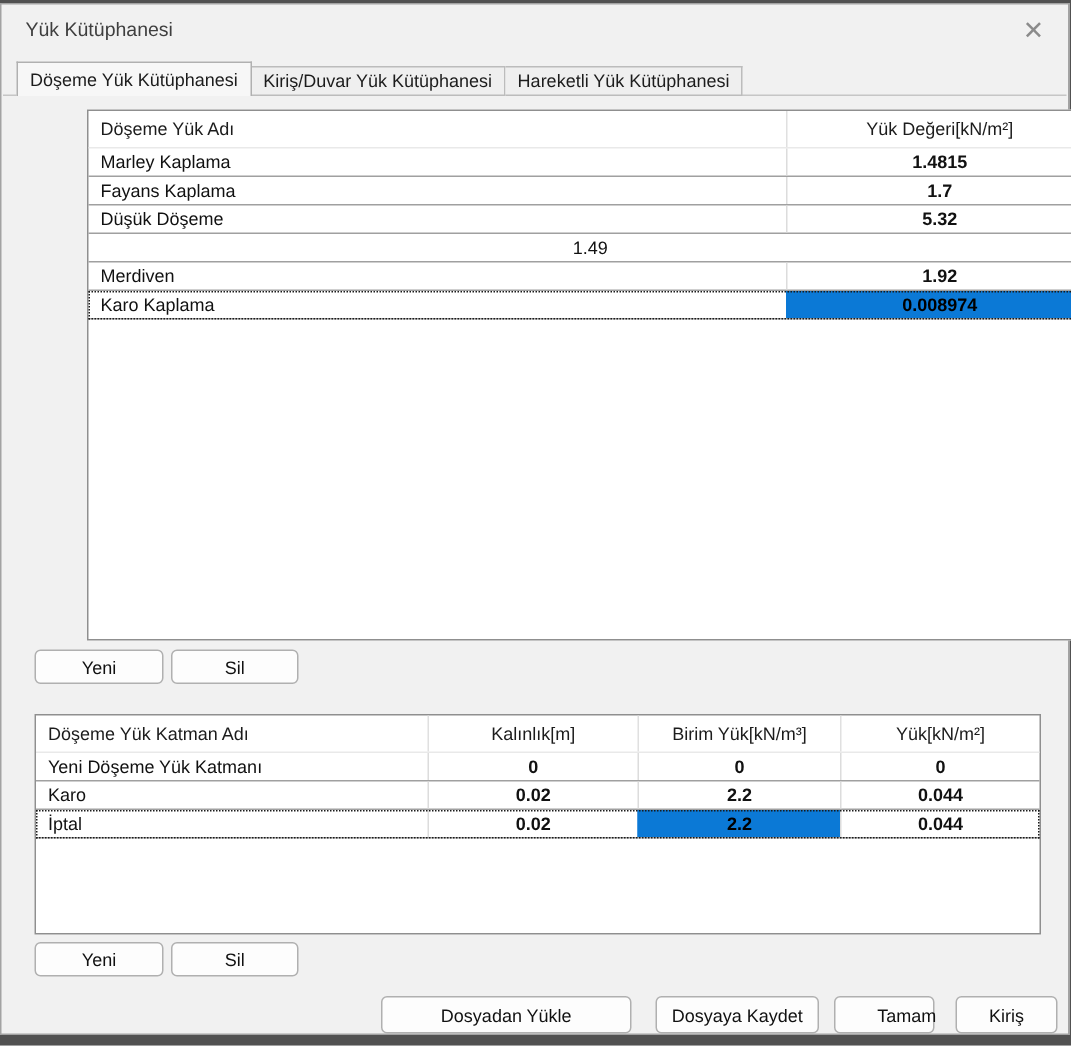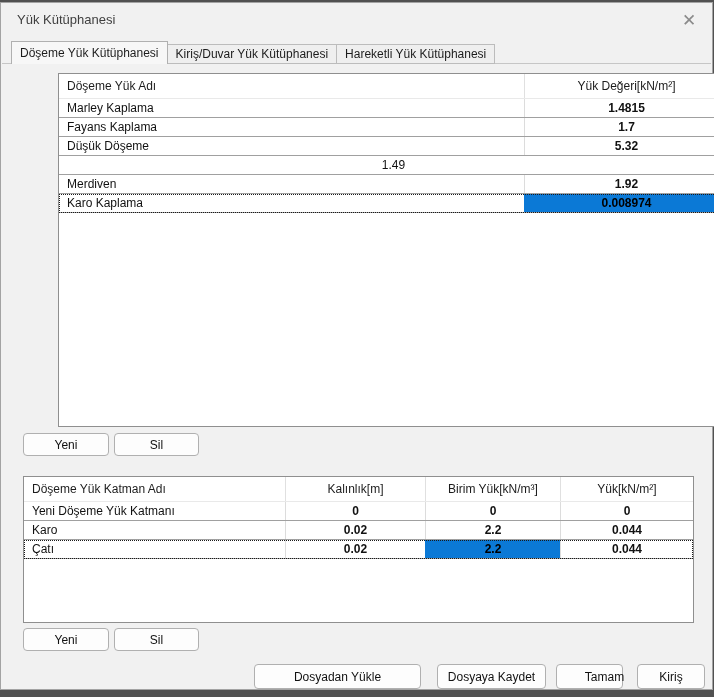--- a/index.html
+++ b/index.html
@@ -134,21 +134,21 @@
       <div class="cell c-unit">0</div>
       <div class="cell c-load">0</div>
     </div>
     <div class="grow">
       <div class="cell name c-name">Karo</div>
       <div class="cell c-thk">0.02</div>
       <div class="cell c-unit">2.2</div>
       <div class="cell c-load">0.044</div>
     </div>
     <div class="grow selected">
-      <div class="cell name c-name">Çatı</div>
+      <div class="cell name c-name">İptal</div>
       <div class="cell c-thk">0.02</div>
       <div class="cell c-unit hl">2.2</div>
       <div class="cell c-load">0.044</div>
     </div>
   </div>
 
   <button class="win-btn b-yeni2">Yeni</button>
   <button class="win-btn b-sil2">Sil</button>
 
   <button class="win-btn b-load">Dosyadan Yükle</button>

